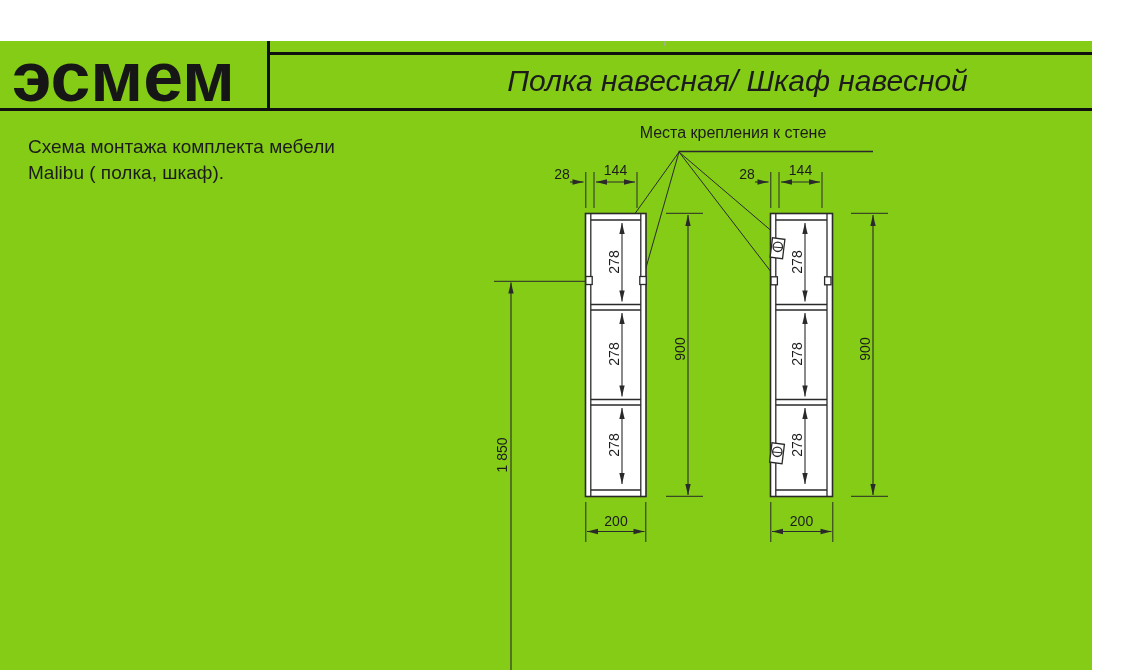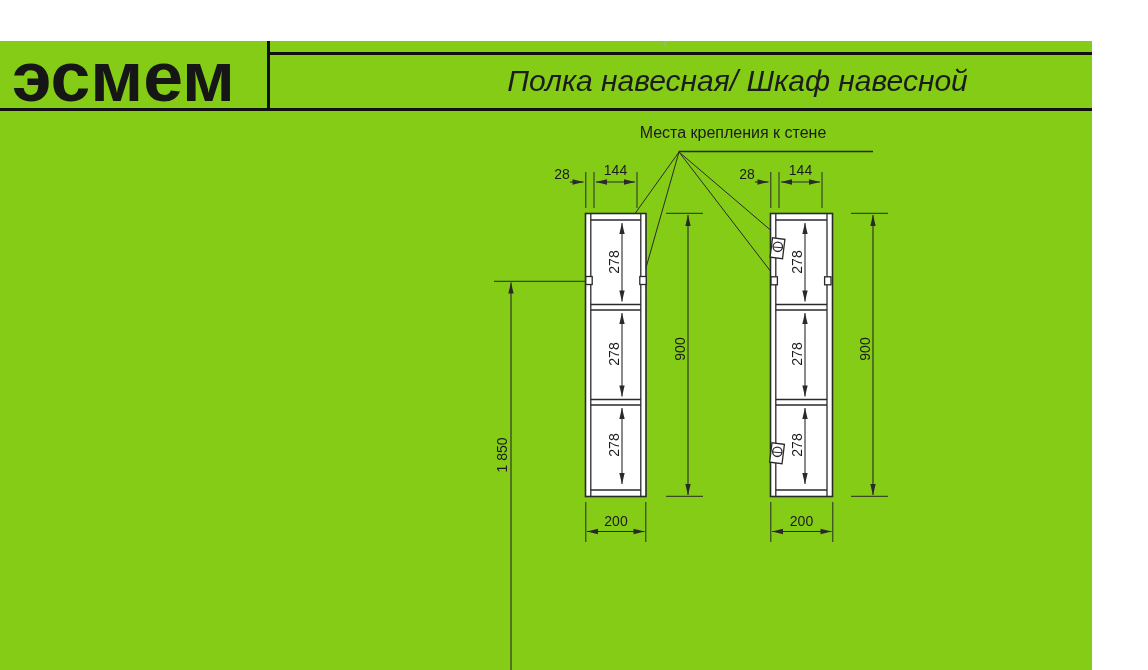--- a/index.html
+++ b/index.html
@@ -39,20 +39,22 @@
 <div class="page">
 
   <div class="abs logo">эсмем</div>
   <div class="abs vline"></div>
   <div class="abs hline-top"></div>
   <div class="abs hline-bottom"></div>
   <div class="abs title-cell">Полка навесная/ Шкаф навесной</div>
   <div class="abs artifact"></div>
 
   <div class="abs note">
+    <div>Схема монтажа комплекта мебели</div>
+    <div>Malibu ( полка, шкаф).</div>
   </div>
 
   <div class="abs callout">Места крепления к стене</div>
 
   <svg width="1148" height="670" viewBox="0 0 1148 670">
     <defs>
       <marker id="arr" viewBox="0 0 12 8" refX="11.5" refY="4" markerWidth="12" markerHeight="8" orient="auto-start-reverse" markerUnits="userSpaceOnUse">
         <path d="M0.5,1.3 L11.5,4 L0.5,6.7 Z" fill="#2a2a2a" stroke="none"></path>
       </marker>
     </defs>

